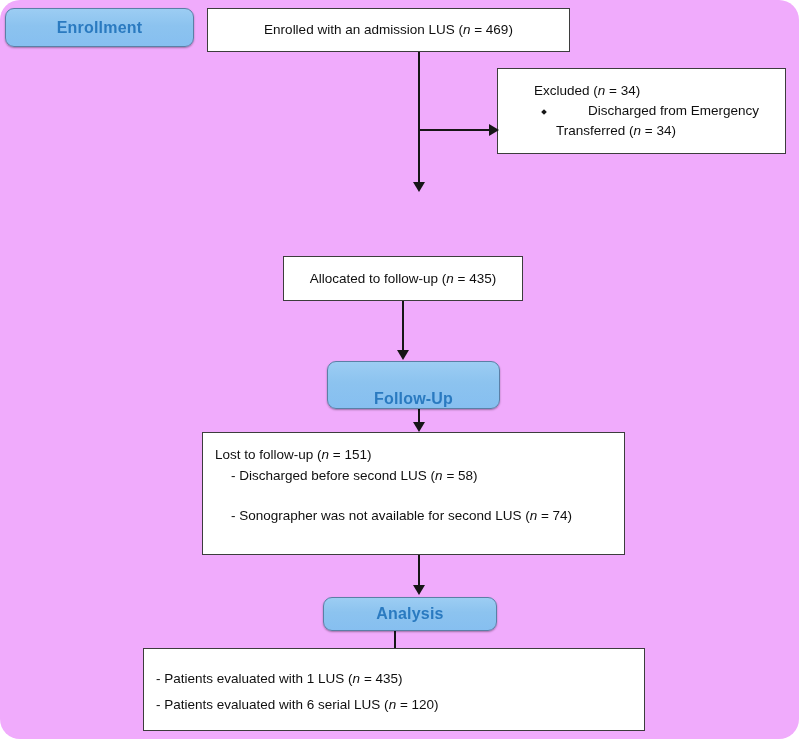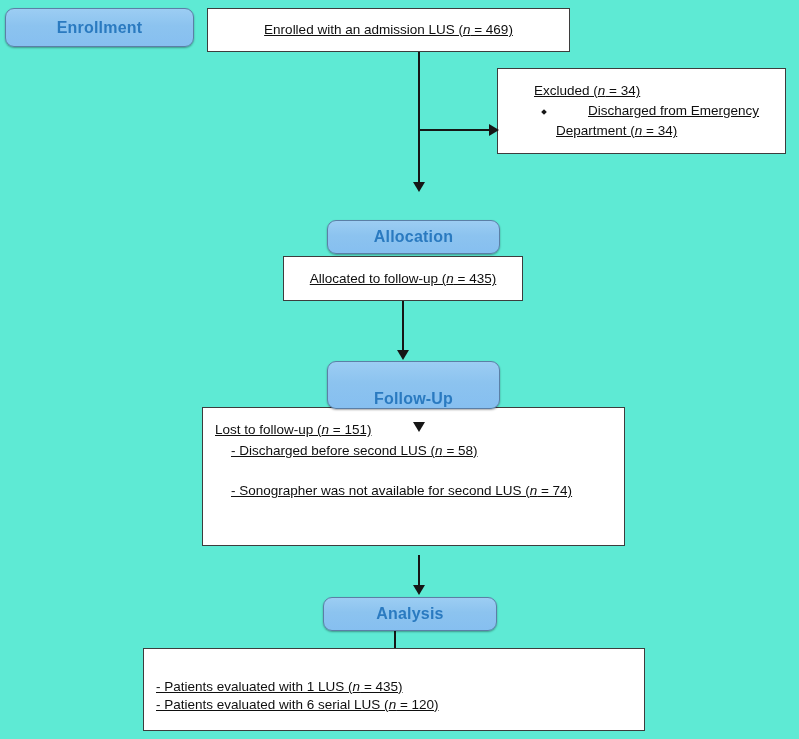--- a/index.html
+++ b/index.html
@@ -8,22 +8,23 @@
     background: #ffffff;
   }
   body {
     font-family: "Liberation Sans", sans-serif;
     -webkit-font-smoothing: antialiased;
   }
   #flow-canvas {
     position: relative;
     width: 799px;
     height: 739px;
-    background: #5eead4;
+    background: #f0abfc;
     overflow: hidden;
+    border-radius: 20px;
   }
   .pill {
     position: absolute;
     box-sizing: border-box;
     background: linear-gradient(to bottom, #9ccdf3 0%, #8cc3ef 45%, #86bff0 100%);
     border: 1px solid #5b7fa6;
     border-radius: 9px;
     box-shadow: 0 1px 2px rgba(0,0,0,0.35);
     display: flex;
     align-items: center;
@@ -40,21 +41,20 @@
     background: #ffffff;
     border: 1.5px solid #3d3d3d;
     z-index: 2;
   }
   .box-text {
     position: absolute;
     color: #0f0f0f;
     font-size: 13.5px;
     line-height: 20px;
     white-space: nowrap;
-    text-decoration: underline;
   }
   .box-text i { font-style: italic; }
   .center-text {
     width: 100%;
     text-align: center;
     left: 0;
   }
   .vline {
     position: absolute;
     width: 2px;
@@ -116,45 +116,42 @@
 
   <div class="box" style="left:497px; top:68px; width:289px; height:86px;">
     <div class="box-text" style="left:36px; top:12px;">
       <span>Excluded (</span><i>n</i><span> = 34)</span>
     </div>
     <div class="bullet-dot" style="left:44px; top:41px;"></div>
     <div class="box-text" style="left:58px; top:32px;margin-left:32px;">
       <span>Discharged from Emergency</span>
     </div>
     <div class="box-text" style="left:58px; top:52px;">
-      <span>Department (</span><i>n</i><span> = 34)</span>
+      <span>Transferred (</span><i>n</i><span> = 34)</span>
     </div>
   </div>
 
-  <div class="pill" style="left:327px; top:220px; width:173px; height:34px;">
-    <span>Allocation</span>
-  </div>
 
   <div class="box" style="left:283px; top:256px; width:240px; height:45px;">
     <div class="box-text center-text" style="top:12px;">
       <span>Allocated to follow-up (</span><i>n</i><span> = 435)</span>
     </div>
   </div>
 
   <div class="vline" style="left:402px; top:301px; height:50px;"></div>
   <div class="arrow-down" style="left:397px; top:350px;"></div>
 
   <div class="pill" style="left:327px; top:361px; width:173px; height:48px;align-items:flex-end;">
     <span>Follow-Up</span>
   </div>
 
   <div class="vline" style="left:418px; top:395px; height:28px;"></div>
   <div class="arrow-down" style="left:413px; top:422px;"></div>
 
-  <div class="box" style="left:202px; top:407px; width:423px; height:139px;">
+  <div class="box" style="left:202px; top:432px; width:423px; height:123px;">
     <div class="box-text" style="left:12px; top:12px;">
       <span>Lost to follow-up (</span><i>n</i><span> = 151)</span>
     </div>
     <div class="box-text" style="left:28px; top:33px;">
       <span>- Discharged before second LUS (</span><i>n</i><span> = 58)</span>
     </div>
     <div class="box-text" style="left:28px; top:73px;">
       <span>- Sonographer was not available for second LUS (</span><i>n</i><span> = 74)</span>
     </div>
   </div>
@@ -162,21 +159,21 @@
   <div class="vline" style="left:418px; top:555px; height:32px;"></div>
   <div class="arrow-down" style="left:413px; top:585px;"></div>
 
   <div class="pill" style="left:323px; top:597px; width:174px; height:34px;text-align:right;">
     <span>Analysis</span>
   </div>
 
   <div class="vline" style="left:394px; top:631px; height:18px;"></div>
 
   <div class="box" style="left:143px; top:648px; width:502px; height:83px;">
-    <div class="box-text" style="left:12px; top:28px;">
+    <div class="box-text" style="left:12px; top:20px;">
       <span>- Patients evaluated with 1 LUS (</span><i>n</i><span> = 435)</span>
     </div>
     <div class="box-text" style="left:12px; top:46px;">
       <span>- Patients evaluated with 6 serial LUS (</span><i>n</i><span> = 120)</span>
     </div>
   </div>
 
 </div>
 
 </body></html>

